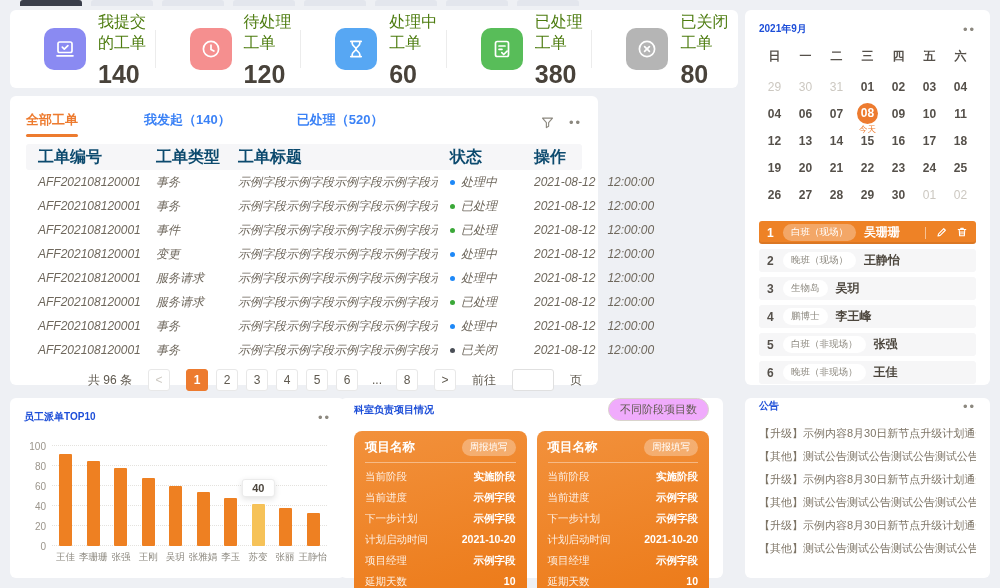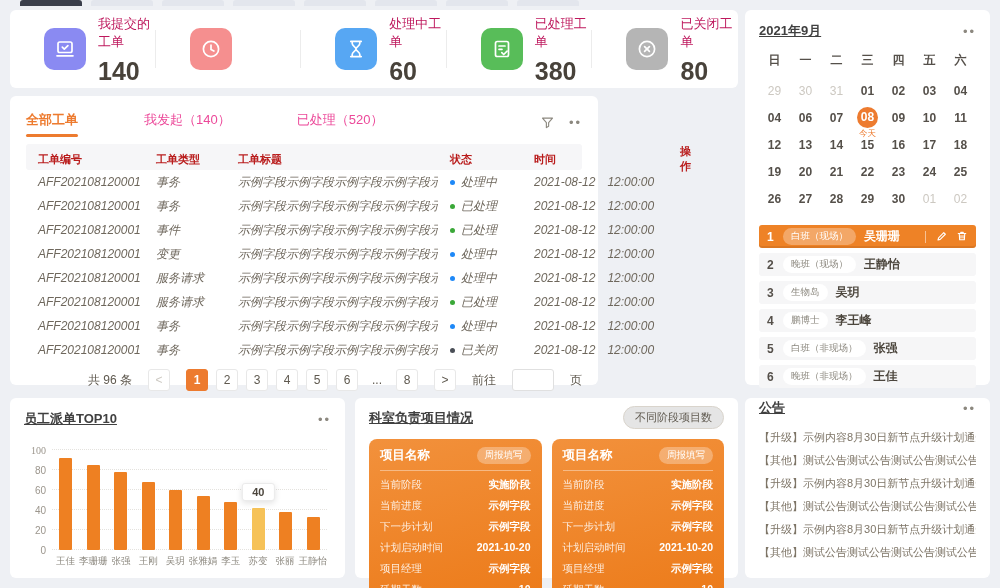--- a/index.html
+++ b/index.html
@@ -14,53 +14,53 @@
   
   .top-strip { position:absolute; top:0; left:20px; display:flex; gap:9px; }
   .win-tab { width:62px; height:6px; border-radius:3px 3px 0 0; background:#e3e6ed; }
   .win-tab.active { background:#3b3f4b; }
 
   
   .stats { left:10px; top:10px; width:728px; height:78px; display:flex; align-items:center; }
   .stat { flex:1; display:flex; align-items:center; padding-left:34px; position:relative; height:100%; }
   .stat:not(:last-child)::after { content:""; position:absolute; right:0; top:20px; bottom:20px; width:1px; background:#ececec; }
   .stat-icon { width:42px; height:42px; border-radius:10px; display:flex; align-items:center; justify-content:center; margin-right:12px; flex:none; }
-  .stat-label { font-size:13px; color:#be185d; margin-bottom:8px; }
+  .stat-label { font-size:16px; color:#4d7c0f; margin-bottom:8px; }
   .stat-value { font-size:25px; font-weight:700; color:#48423a; line-height:1; }
 
   
   .table-card { left:10px; top:96px; width:588px; height:289px; padding:10px 16px 0; }
   .tabbar { display:flex; align-items:center; height:32px; }
-  .tab { font-size:13px; color:#ec4899; margin-right:66px; cursor:pointer; position:relative; padding:4px 0 8px; }
+  .tab { font-size:13px; color:#3b82f6; margin-right:66px; cursor:pointer; position:relative; padding:4px 0 8px;font-weight:bold; }
   .tab.active { color:#ed7b2f; font-weight:700; }
   .tab.active::after { content:""; position:absolute; left:0; right:0; bottom:0; height:3px; border-radius:2px; background:#ed7b2f; }
   .tab-tools { margin-left:auto; display:flex; align-items:center; gap:14px; color:#8c887f; }
   .more-dots { font-size:13px; letter-spacing:2px; color:#8c887f; line-height:1; cursor:pointer; }
   .grid-row { display:grid; grid-template-columns:118px 82px 212px 84px 146px 1fr; align-items:center; }
-  .thead { background:#f6f6f8; border-radius:3px; height:26px; margin-top:6px; font-size:11px; font-weight:700; color:#b91c1c; }
+  .thead { background:#f6f6f8; border-radius:3px; height:26px; margin-top:6px; font-size:16px; font-weight:700; color:#0c4a6e; }
   .thead > div { padding-left:12px; }
   .trow { height:24px; font-size:12px; color:#6e675c;font-style:italic; }
   .trow > div { padding-left:12px; white-space:nowrap; overflow:hidden; }
   .dot { display:inline-block; width:5px; height:5px; border-radius:50%; margin-right:6px; vertical-align:1px; }
   .tm { margin-left:12px; }
   .link-view { color:#efa257; cursor:pointer; }
   .link-del { color:#f59289; cursor:pointer; }
   .act-sep { color:#e7e3dc; margin:0 6px; }
 
   .pager { display:flex; align-items:center; justify-content:flex-end; gap:16px; height:36px; font-size:12px; color:#5f594f; }
   .pbtn { min-width:22px; height:22px; border:1px solid #e8e8e8; border-radius:3px; background:#fff; display:flex; align-items:center; justify-content:center; font-size:12px; color:#5f594f; cursor:pointer; padding:0 4px; }
   .pbtn.active { background:#ed7b2f; border-color:#ed7b2f; color:#fff; font-weight:700; }
   .pbtn.disabled { color:#cdc9c2; }
   .pbtn.ellip { border:none; background:none; }
   .goto-input { width:42px; height:22px; border:1px solid #e0e0e0; border-radius:3px; outline:none; padding:0 4px; font-size:12px; }
 
   
   .right-card { left:745px; top:10px; width:245px; height:375px; padding:12px 14px; }
   .panel-head { display:flex; align-items:center; justify-content:space-between; }
-  .panel-title { font-size:13px; font-weight:700; color:#404040;text-decoration:underline; }
+  .panel-title { font-size:10px; font-weight:700; color:#1d4ed8; }
   .cal-grid { display:grid; grid-template-columns:repeat(7,1fr); margin-top:8px; }
   .cal-wd { font-size:12px; font-weight:700; color:#55504a; text-align:center; height:24px; line-height:24px; }
   .cal-day { height:27px; text-align:center; font-size:12px; font-weight:700; color:#55504a; position:relative; cursor:pointer; }
   .cal-day.muted { color:#ccc8c1; font-weight:400; }
   .cal-day .dnum { line-height:22px; display:inline-block; }
   .cal-day.today .dnum { width:21px; height:21px; line-height:21px; border-radius:50%; background:#ed7b2f; color:#fff; }
   .today-lbl { position:absolute; left:0; right:0; top:21px; font-size:8.5px; color:#ed7b2f; font-weight:400; }
 
   .roster { margin-top:10px; display:flex; flex-direction:column; gap:5px; }
   .r-item { height:23px; border-radius:3px; background:#f6f6f7; display:flex; align-items:center; padding:0 8px; cursor:pointer; }
@@ -82,22 +82,22 @@
   .ylab { position:absolute; right:100%; margin-right:6px; transform:translateY(-50%); font-size:10px; color:#9b958c; }
   .bars { position:absolute; inset:0; display:flex; align-items:flex-end; }
   .bcol { flex:1; display:flex; justify-content:center; position:relative; height:100%; align-items:flex-end; }
   .bar { width:13px; border-radius:1px; background:#ee8022; cursor:pointer; }
   .bar.hl { background:#f6c258; }
   .xlabs { position:absolute; left:28px; right:4px; bottom:0; display:flex; }
   .xlab { flex:1; text-align:center; font-size:9.5px; color:#8c887f; white-space:nowrap; }
   .tooltip { position:absolute; left:50%; transform:translateX(-50%); background:#fff; border:1px solid #ebebeb; border-radius:3px; box-shadow:0 2px 6px rgba(0,0,0,.12); font-size:11px; font-weight:700; color:#4c463d; padding:2px 9px; white-space:nowrap; }
 
   
-  .proj-card { left:355px; top:398px; width:383px; height:180px; padding:8px 14px; }
-  .pill-btn { border:1px solid #d9d4cc; border-radius:12px; background:#e5e5e5; font-size:11px; color:#5f594f; padding:3px 11px; cursor:pointer; font-family:Liberation Sans, sans-serif; }
+  .proj-card { left:340px; top:398px; width:383px; height:180px; padding:0 14px; }
+  .pill-btn { border:1px solid #d9d4cc; border-radius:12px; background:#f0abfc; font-size:11px; color:#5f594f; padding:3px 11px; cursor:pointer; font-family:Liberation Sans, sans-serif; }
   .proj-row { display:flex; gap:10px; margin-top:10px; }
   .pcard { flex:1; border-radius:8px; background:linear-gradient(165deg,#f2913c,#ec7a18); padding:8px 11px 9px; color:#fff; }
   .pcard-head { display:flex; align-items:center; justify-content:space-between; border-bottom:1px solid rgba(255,255,255,.4); padding-bottom:6px; }
   .pcard-title { font-size:12.5px; font-weight:700; }
   .pcard-badge { background:rgba(255,255,255,.3); border-radius:9px; font-size:9.5px; padding:2px 8px; cursor:pointer; }
   .pfield { display:flex; justify-content:space-between; font-size:10.5px; margin-top:7px; }
   .pfield .fl { color:rgba(255,255,255,.85); }
   .pfield .fv { font-weight:700; }
 
   
@@ -132,20 +132,24 @@
         <div class="stat-label">我提交的工单</div>
         <div class="stat-value">140</div>
       </div>
     </div>
     <div class="stat">
       <div class="stat-icon" style="background: rgb(245, 143, 143);">
         <svg width="24" height="24" viewBox="0 0 24 24" fill="none" stroke="#fff" stroke-width="1.7" stroke-linecap="round">
           <circle cx="12" cy="12" r="7.6"></circle>
           <path d="M12 8.2v4.2l2.9 1.7"></path>
         </svg>
+      </div>
+      <div>
+        <div class="stat-label">待处理工单</div>
+        <div class="stat-value">120</div>
       </div>
     </div>
     <div class="stat">
       <div class="stat-icon" style="background: rgb(87, 167, 243);">
         <svg width="24" height="24" viewBox="0 0 24 24" fill="none" stroke="#fff" stroke-width="1.7" stroke-linecap="round" stroke-linejoin="round">
           <path d="M6.8 4.4h10.4M6.8 19.6h10.4"></path>
           <path d="M8.2 4.8v1.8c0 2.6 3.8 3.4 3.8 5.4s-3.8 2.8-3.8 5.4v1.8M15.8 4.8v1.8c0 2.6-3.8 3.4-3.8 5.4s3.8 2.8 3.8 5.4v1.8"></path>
         </svg>
       </div>
       <div>
@@ -194,21 +198,20 @@
           </svg>
       </span>
       <span class="more-dots">••</span>
     </span>
   </div>
   <div class="grid-row thead" id="thead">
       <div>工单编号</div>
       <div>工单类型</div>
       <div>工单标题</div>
       <div>状态</div>
-      <div>时间</div>
       <div>操作</div>
     </div>
   <div id="tbody">
       <div class="grid-row trow">
         <div>AFF202108120001</div>
         <div>事务</div>
         <div>示例字段示例字段示例字段示例字段示例字段</div>
         <div><span class="dot" style="background: rgb(30, 136, 247);"></span>处理中</div>
         <div><span>2021-08-12</span><span class="tm">12:00:00</span></div>
         <div><span class="link-view">查看</span><span class="act-sep">|</span><span class="link-del">删除</span></div>
@@ -385,21 +388,21 @@
 </div>
 
 <div class="card chart-card">
   <div class="panel-head">
     <span class="panel-title">员工派单TOP10</span>
     <span class="more-dots">••</span>
   </div>
   <div class="chart-wrap">
     <div class="plot" id="plot">
         <div class="gridline" style="bottom: 100%;"></div>
-        <span class="ylab" style="bottom: 100%; transform: translateY(50%); font-family: Liberation Serif, serif;">100</span>
+        <span class="ylab" style="bottom: 100%; transform: translateY(50%);">100</span>
         <div class="gridline" style="bottom: 80%;"></div>
         <span class="ylab" style="bottom: 80%; transform: translateY(50%);">80</span>
         <div class="gridline" style="bottom: 60%;"></div>
         <span class="ylab" style="bottom: 60%; transform: translateY(50%);">60</span>
         <div class="gridline" style="bottom: 40%;"></div>
         <span class="ylab" style="bottom: 40%; transform: translateY(50%);">40</span>
         <div class="gridline" style="bottom: 20%;"></div>
         <span class="ylab" style="bottom: 20%; transform: translateY(50%);">20</span>
         <div class="gridline" style="bottom: 0%;"></div>
         <span class="ylab" style="bottom: 0%; transform: translateY(50%);">0</span>

